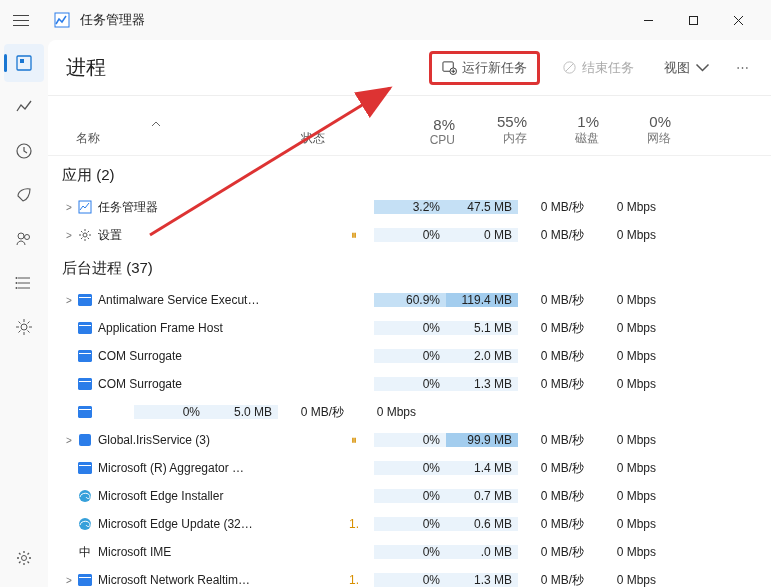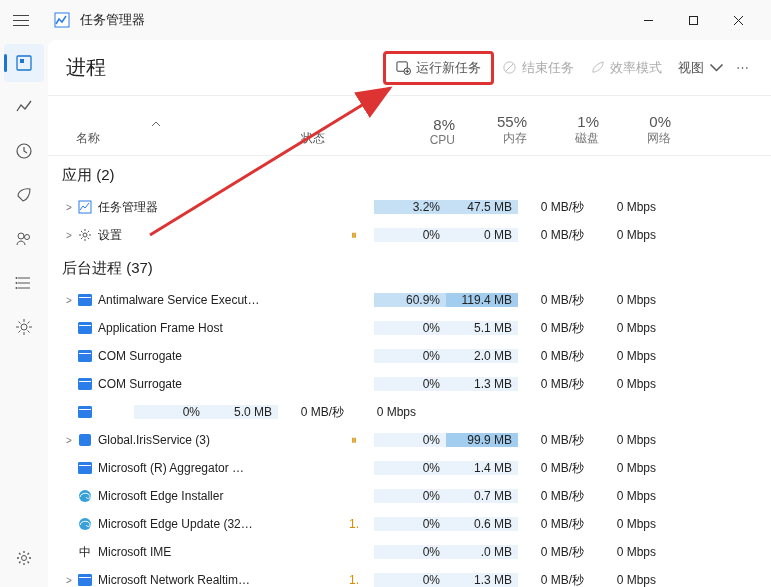--- a/index.html
+++ b/index.html
@@ -21,21 +21,21 @@
   .side-btn.active::before { content:""; position:absolute; left:0; top:10px; bottom:10px; width:3px; background:#1976d2; border-radius:2px;}
   .side-btn.active { background:#eaf2fb; }
   .side-spacer { flex:1; }
   
   
   .content { position:absolute; left:48px; right:0; top:40px; bottom:0; display:flex; flex-direction:column; background:#fff; border-top-left-radius:8px; }
   
   
   .toolbar { height:56px; display:flex; align-items:center; padding:0 18px; border-bottom:1px solid #eee;}
   .page-title { font-size:20px; font-weight:400; }
-  .tool-right { margin-left:auto; display:flex; align-items:center; gap:0; font-size:13px; color:#555;text-align:center;}
+  .tool-right { margin-left:auto; display:flex; align-items:center; gap:14px; font-size:13px; color:#555;text-align:center;}
   .tool-item { display:flex; align-items:center; gap:5px; padding:6px 8px; border-radius:4px;}
   .tool-item.highlight { border:3px solid #d33; padding:5px 10px; }
   .tool-item.disabled { color:#aaa; }
   .tool-item svg{width:15px;height:15px;}
   
   
   .hdr { display:flex; align-items:flex-end; padding:6px 14px 8px 14px; border-bottom:1px solid #f0f0f0; font-size:12px; color:#555;}
   .sort-ind { width:160px; text-align:center; color:#666;}
   .sort-ind svg{width:10px;height:6px;}
   .col-name { width:225px; padding-top:14px;}
@@ -168,26 +168,20 @@
           </svg>
         <span>运行新任务</span>
       </div>
       <div class="tool-item disabled">
         <svg viewBox="0 0 16 16">
             <circle cx="8" cy="8" r="6" fill="none" stroke="#bbb"></circle>
             <line x1="4" y1="12" x2="12" y2="4" stroke="#bbb"></line>
           </svg>
         <span>结束任务</span>
       </div>
-      <div class="tool-item disabled">
-        <svg viewBox="0 0 16 16">
-            <path d="M3 13 C3 5 12 3 14 2 C14 10 6 13 3 13 Z" fill="none" stroke="#bbb"></path>
-          </svg>
-        <span>效率模式</span>
-      </div>
       <div class="tool-item">
         <span>视图</span>
         <svg width="10" height="6" viewBox="0 0 10 6">
             <polyline points="1,1 5,5 9,1" fill="none" stroke="#555"></polyline>
           </svg>
       </div>
       <div class="tool-item" style="padding:4px;">⋯</div>
     </div>
   </div>
 

